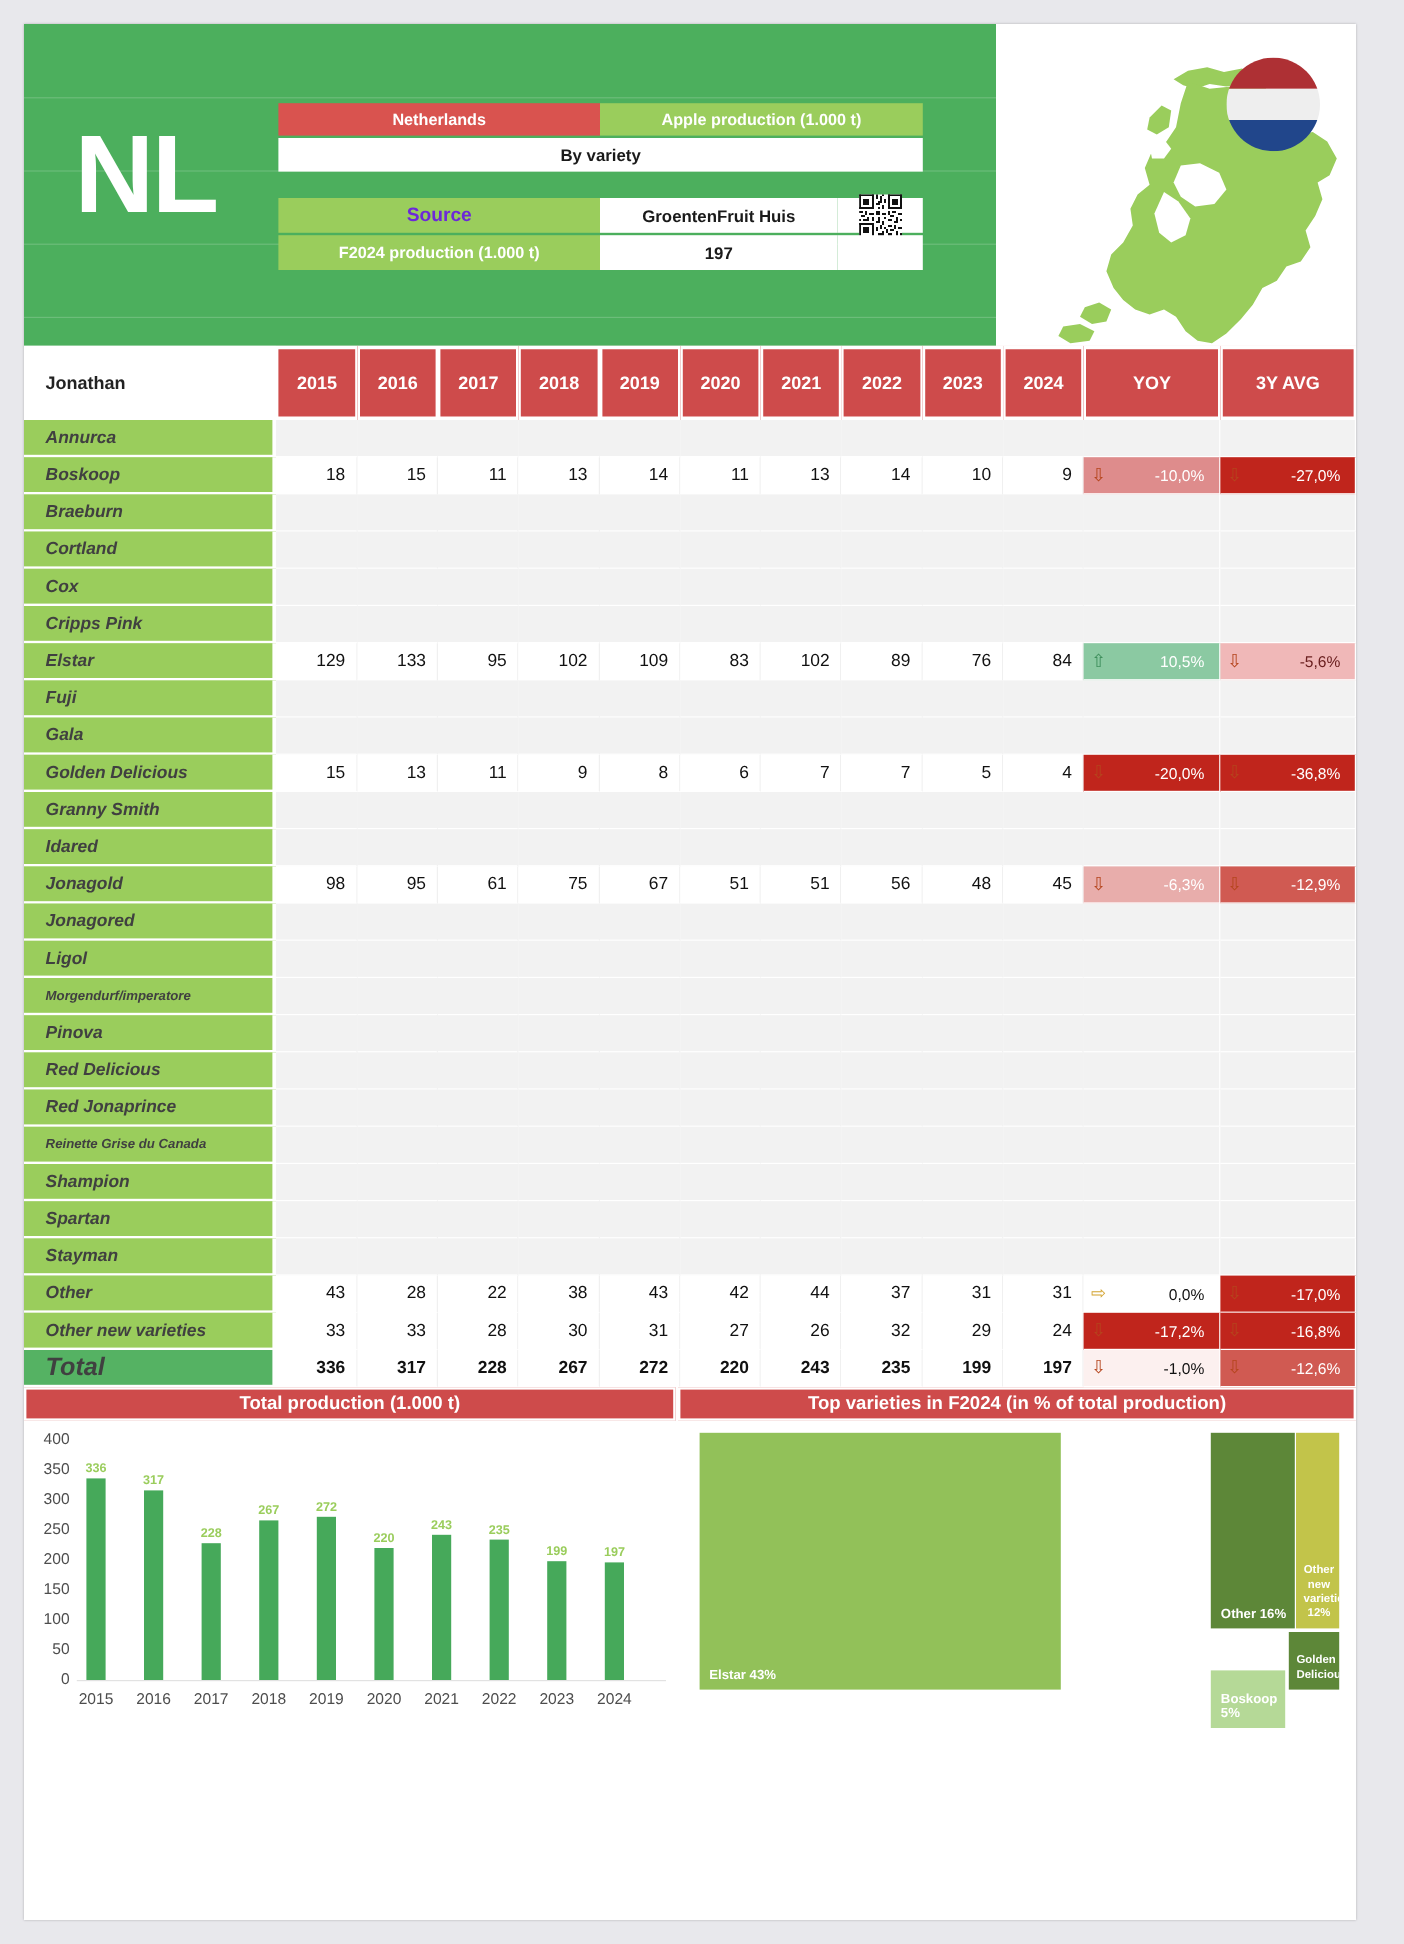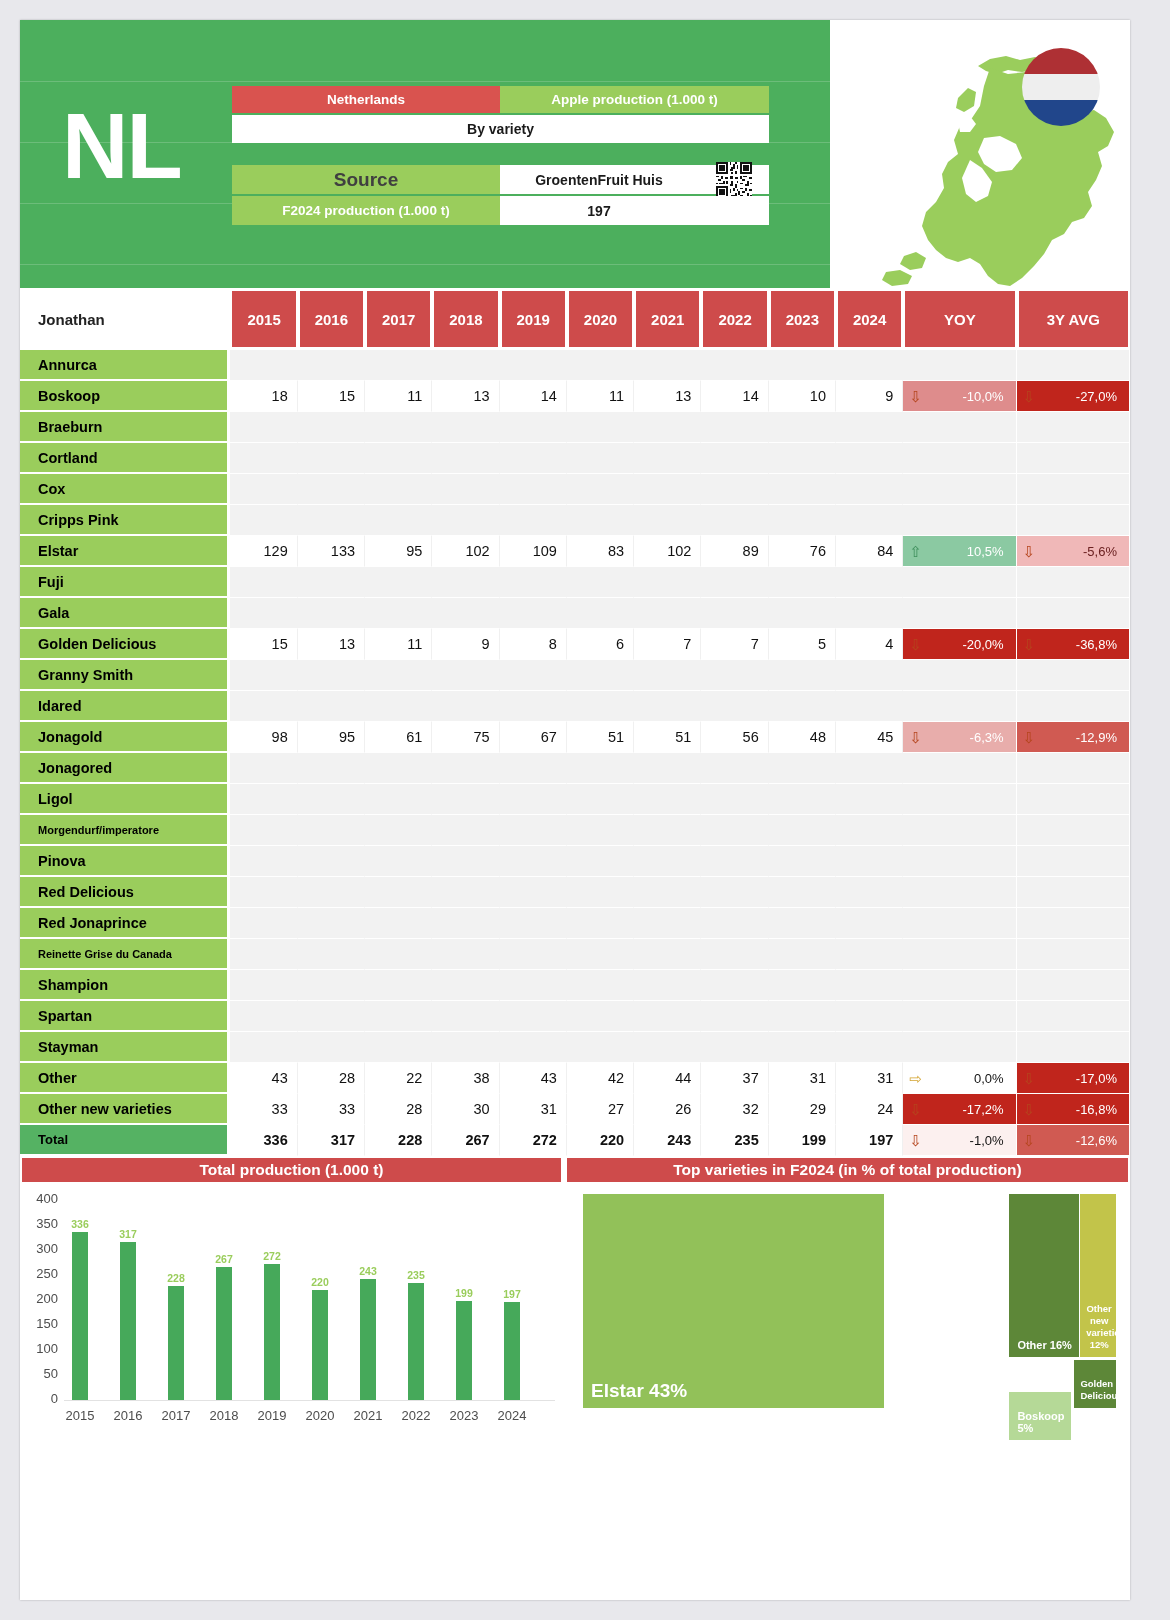--- a/index.html
+++ b/index.html
@@ -40,21 +40,21 @@
   .cell-prod {
     flex: 1; background: #9acd5c; color: #fff; font-size: 13.5px; font-weight: bold;
     display: flex; align-items: center; justify-content: center;
   }
   .row2 {
     height: 28px; background: #fff; color: #1a1a1a; font-size: 14px; font-weight: bold;
     display: flex; align-items: center; justify-content: center; margin-bottom: 22px;
   }
   .row3 { display: flex; height: 29px; margin-bottom: 2px; }
   .cell-srclbl {
-    width: 268px; background: #9acd5c; color: #404040; font-size: 19px; font-weight: bold;
+    width: 268px; background: #9acd5c; color: #6d28d9; font-size: 16px; font-weight: bold;
     display: flex; align-items: center; justify-content: center;
   }
   .cell-srcval {
     width: 198px; background: #fff; color: #1a1a1a; font-size: 14px; font-weight: bold;
     display: flex; align-items: center; justify-content: center;
   }
   .qr-cell {
     flex: 1; background: #fff; display: flex; align-items: center; justify-content: center;
   }
   .qr { width: 36px; height: 36px; }
@@ -96,27 +96,28 @@
     border-top: 3px solid #fff; border-bottom: 3px solid #fff;
   }
   .hdr-yoy, .hdr-3y {
     width: 112px; background: #ce4b4b; color: #fff; font-size: 15px; font-weight: bold;
     text-align: center; vertical-align: middle;
     border-left: 2px solid #fff; border-right: 2px solid #fff;
     border-top: 3px solid #fff; border-bottom: 3px solid #fff;
   }
 
   .vname {
-    height: 31px; background: #9acd5c; color: #000000; font-size: 14.5px; font-weight: bold;
+    height: 31px; background: #9acd5c; color: #404040; font-size: 14.5px; font-weight: bold;
     padding-left: 18px !important; vertical-align: middle;
     border-bottom: 2px solid #fff; border-right: 3px solid #fff;
     white-space: nowrap;
+    font-style: italic;
   }
   .vname.small { font-size: 11px; }
-  .vname.total { background: #55b263; font-size: 13px; }
+  .vname.total { background: #55b263; font-size: 21px; }
 
   .num {
     height: 31px; font-size: 14.5px; color: #111; text-align: right;
     padding-right: 9px !important; vertical-align: middle;
     border-bottom: 1px solid #fff; border-right: 1px solid #f0f0f0;
   }
   .num.filled { background: #ffffff; }
   .num.empty { background: #f2f2f2; border-right: 1px solid #f2f2f2; }
   .row-empty .num { background: #f2f2f2; border-right: 1px solid #f2f2f2; }
   .row-empty .pct { background: #f2f2f2; }
@@ -147,21 +148,21 @@
 
   .axis-lbl { position: absolute; font-size: 13px; color: #4d4d4d; text-align: right; width: 34px; }
   .bar { position: absolute; bottom: 0; width: 16px; background: #46a95a; }
   .bar-val { position: absolute; font-size: 10.5px; color: #9acd5c; font-weight: bold; text-align: center; width: 40px; }
   .x-lbl { position: absolute; font-size: 13px; color: #4d4d4d; text-align: center; width: 52px; }
   .base-line { position: absolute; left: 44px; right: 8px; height: 1px; background: #e2e2e2; }
 
   .treemap { position: absolute; left: 18px; top: 10px; right: 14px; bottom: 38px; }
   .tm { position: absolute; overflow: hidden; }
   .tm-lbl { position: absolute; left: 8px; bottom: 6px; color: #fff; font-weight: bold; }
-  .tm-lbl.big { font-size: 19px; }
+  .tm-lbl.big { font-size: 11px; }
   .tm-lbl.mid { font-size: 15px; }
   .tm-lbl.sm  { font-size: 11px; }
   .tm-lbl.xs  { font-size: 9.5px; line-height: 1.25; }
   .tm-lbl.ctr { left: 6px; right: 4px; text-align: center; }
 </style>
 </head>
 <body>
 
 <div class="page">
 

